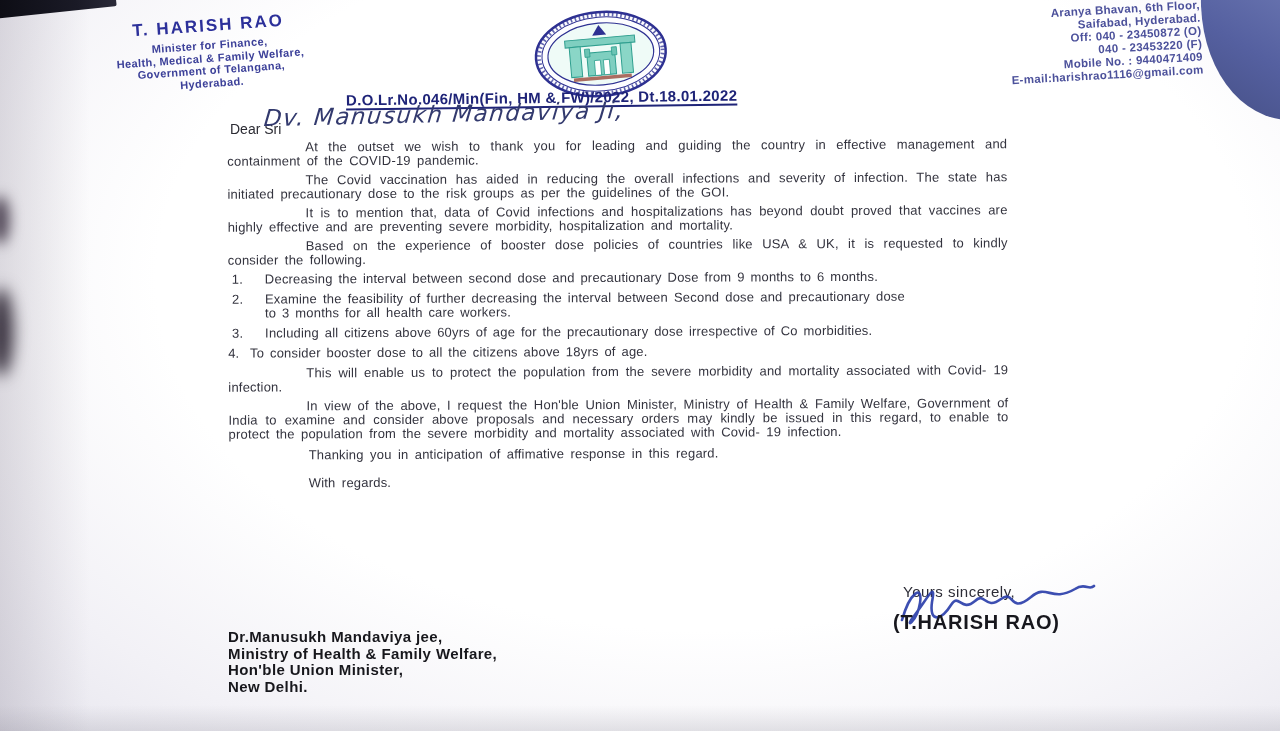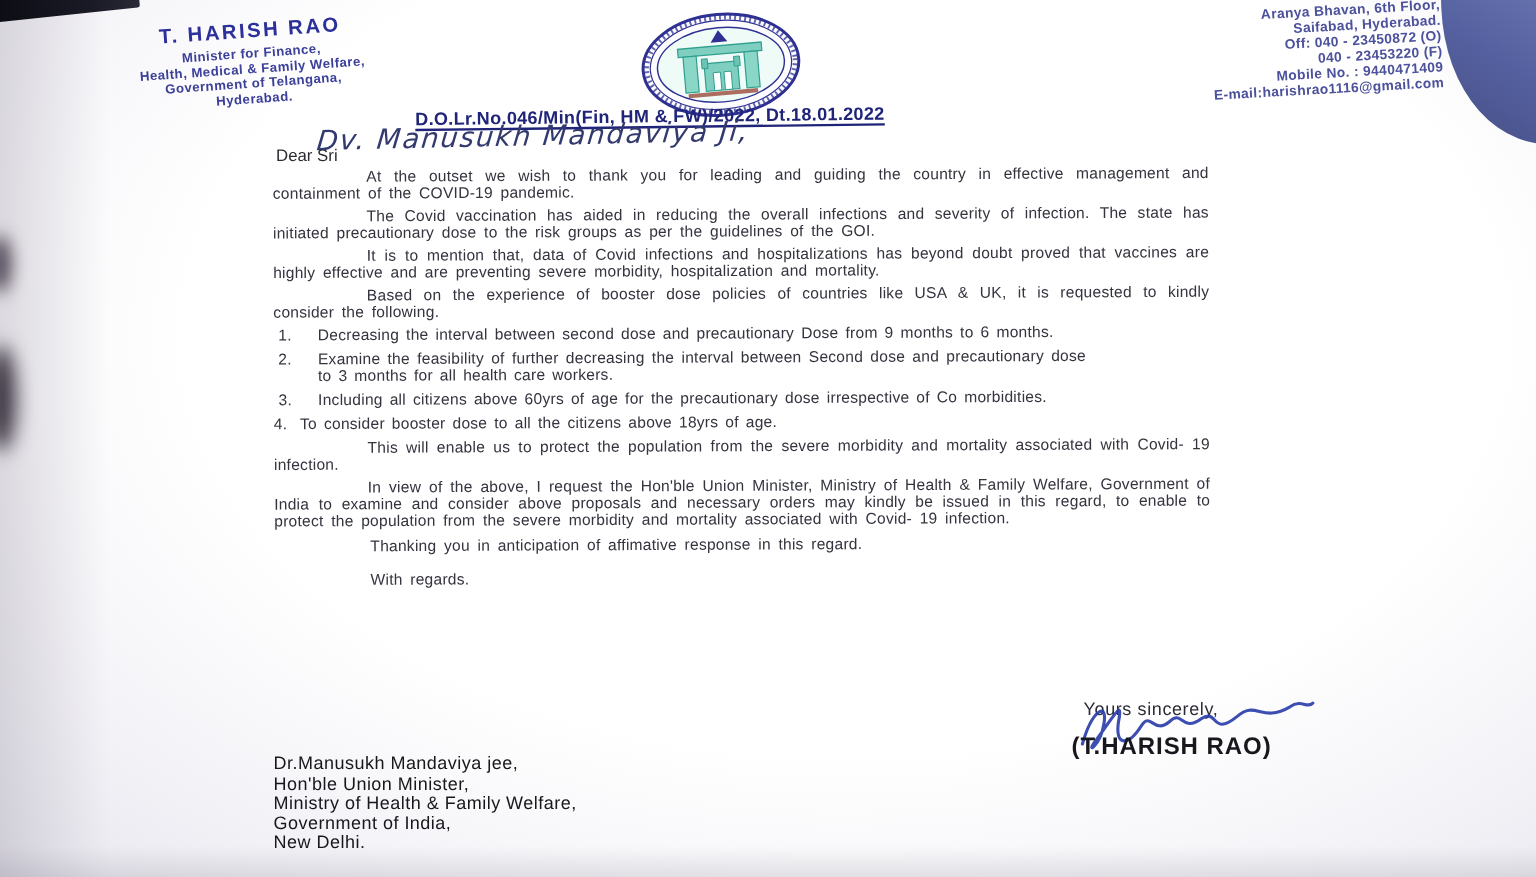--- a/index.html
+++ b/index.html
@@ -65,21 +65,21 @@
   .line-regards{margin:14px 0 0 0; text-indent:80px;}
 
   
   .valediction{position:absolute; left:903px; top:567px; font-size:15px;
     letter-spacing:.5px; color:#2c2c36;margin-top:16px;}
   .signature{position:absolute; left:888px; top:576px;}
   .signer{position:absolute; left:893px; top:611px; font-size:20px; font-weight:bold;
     letter-spacing:.8px; color:#17171d;}
 
   
-  .recipient{position:absolute; left:228px; top:629px; font-size:15px; font-weight:normal;
+  .recipient{position:absolute; left:228px; top:629px; font-size:15px; font-weight:bold;
     line-height:16.5px; letter-spacing:.4px; color:#17171c;}
 </style>
 </head>
 <body>
 
 <div id="stage">
 
   <div class="left-vignette"></div>
   <div class="bottom-vignette"></div>
   <div class="edge-blob1"></div>
@@ -165,19 +165,18 @@
     <svg width="215" height="55" viewBox="0 0 215 55">
       <path d="M14 44 C 22 16, 35 8, 32 27 C 29 46, 15 54, 26 40 C 41 20, 48 5, 44 26
                C 41 47, 53 45, 63 29 C 71 16, 73 37, 87 25 C 97 15, 97 35, 113 23
                C 127 13, 121 39, 143 21 C 159 7, 163 27, 187 13 C 197 6, 201 15, 206 10" fill="none" stroke="#2b3faa" stroke-width="2.6" stroke-linecap="round" opacity=".92"></path>
     </svg>
   </div>
   <div class="signer">(T.HARISH RAO)</div>
 
   <div class="recipient">
     <div>Dr.Manusukh Mandaviya jee,</div>
+    <div>Ministry of Health &amp; Family Welfare,</div>
     <div>Hon'ble Union Minister,</div>
-    <div>Ministry of Health &amp; Family Welfare,</div>
-    <div>Government of India,</div>
     <div>New Delhi.</div>
   </div>
 
 </div>
 
 </body></html>

